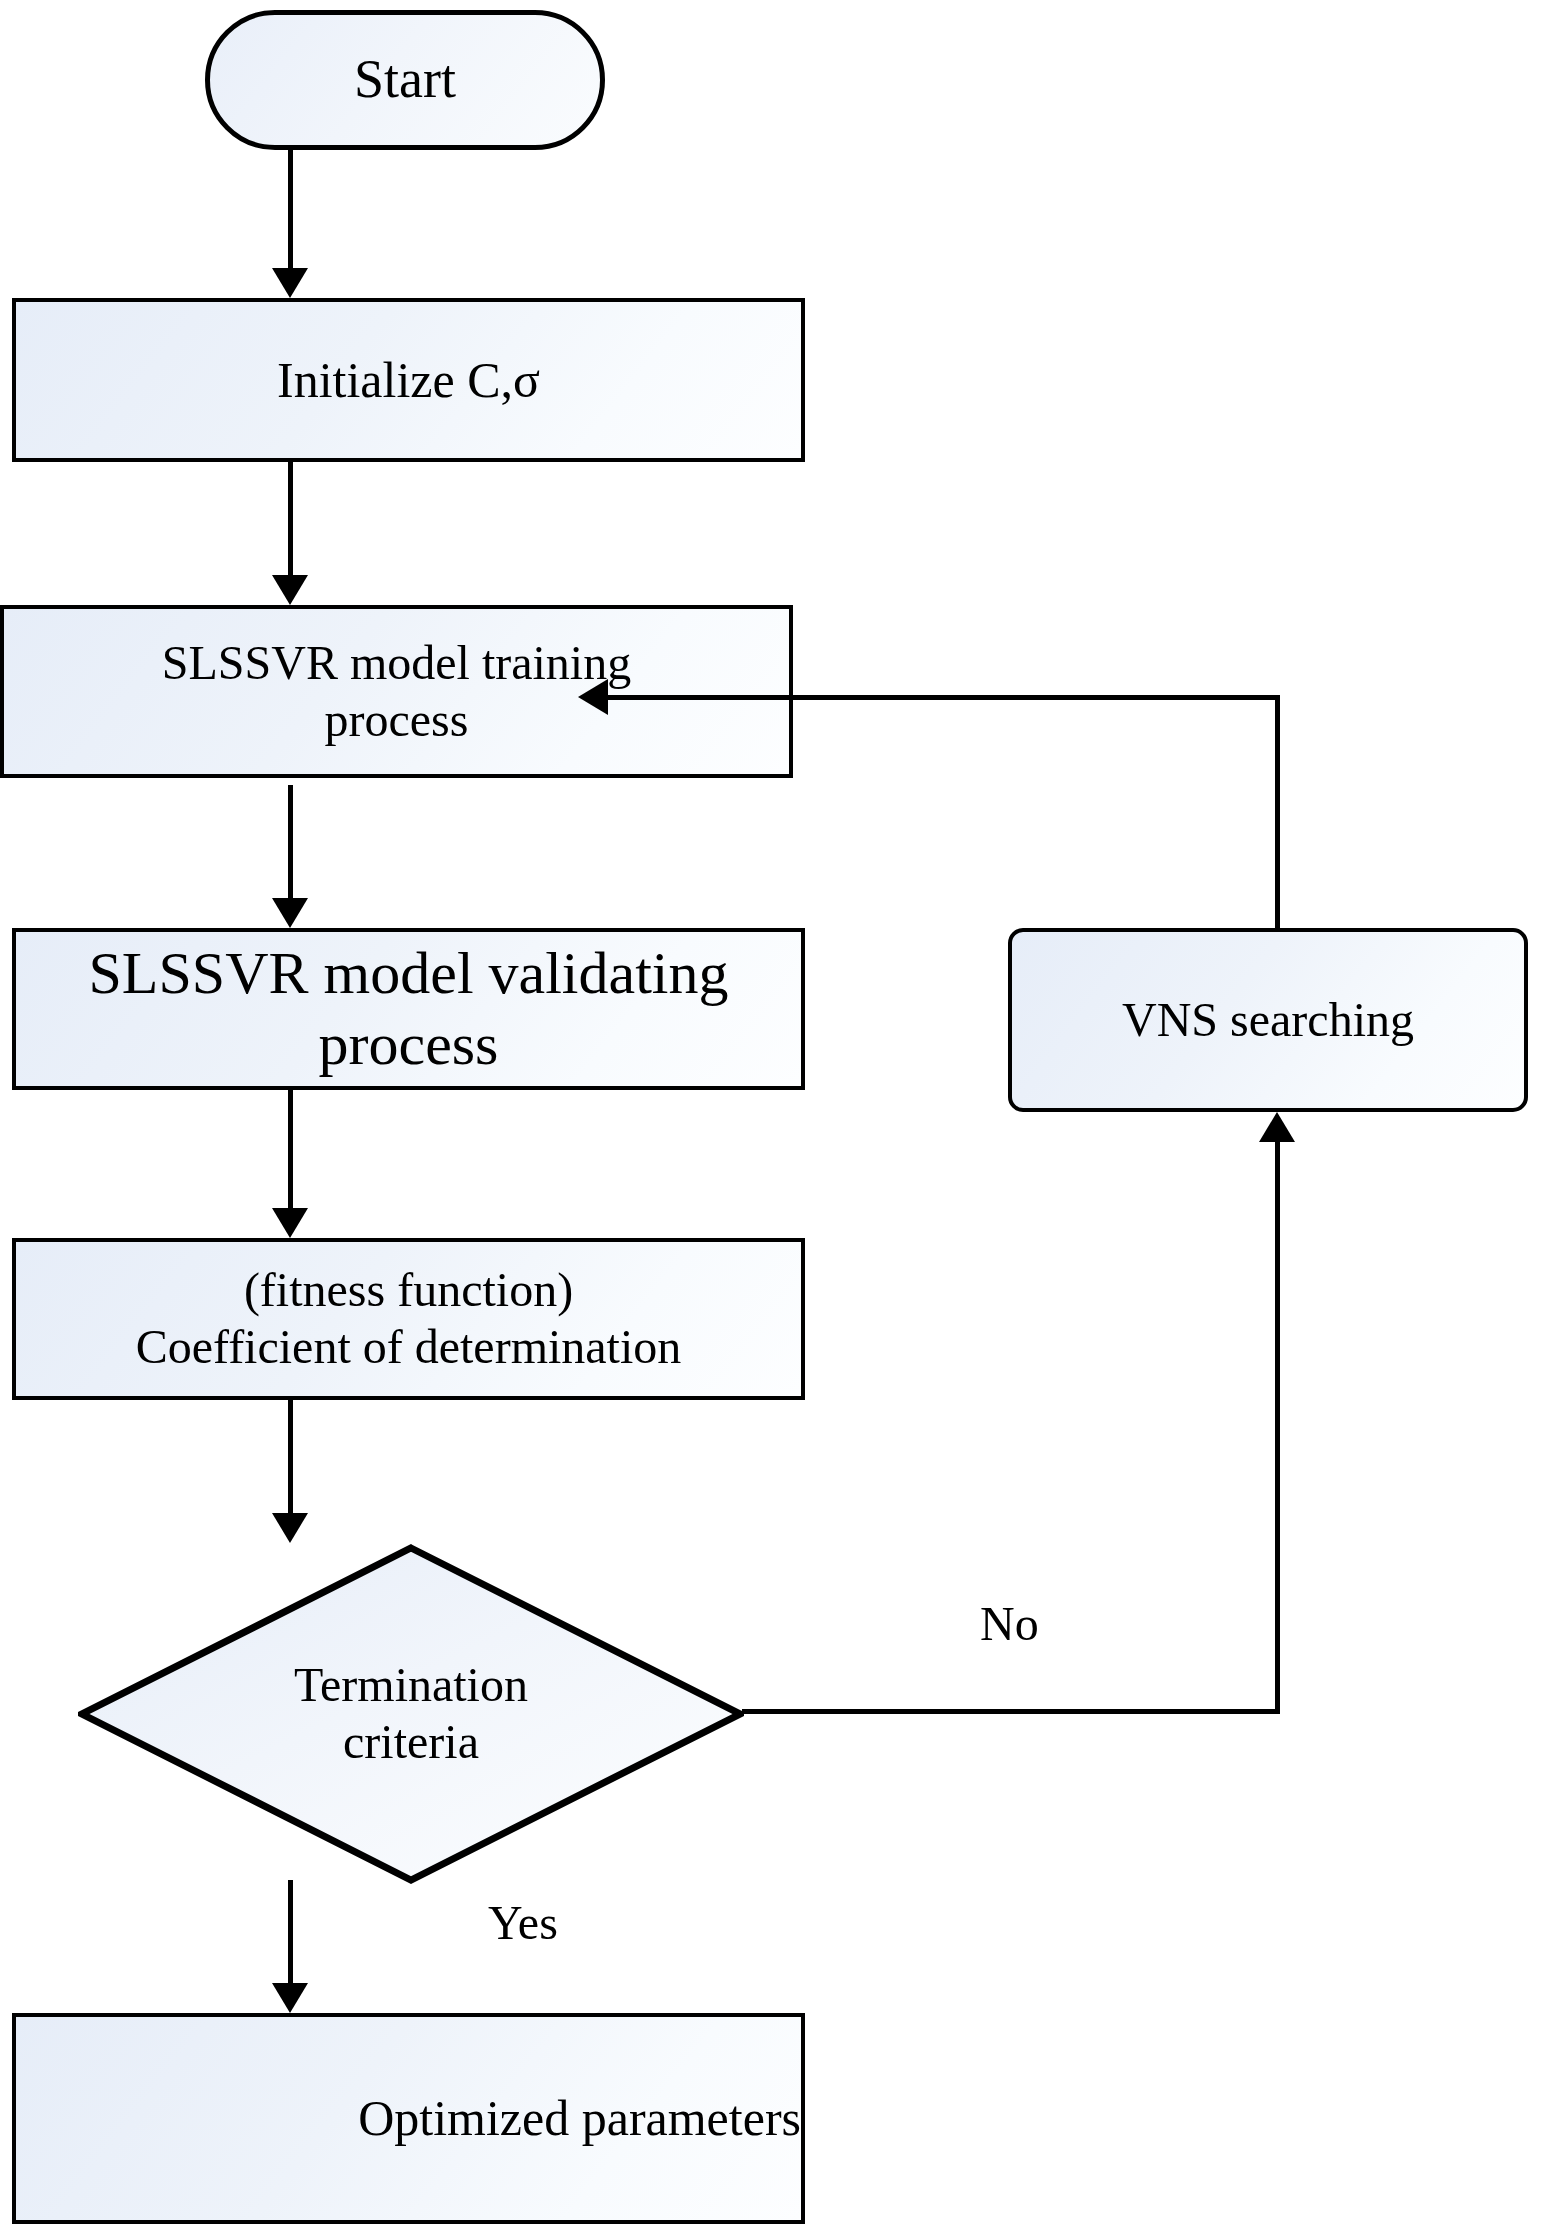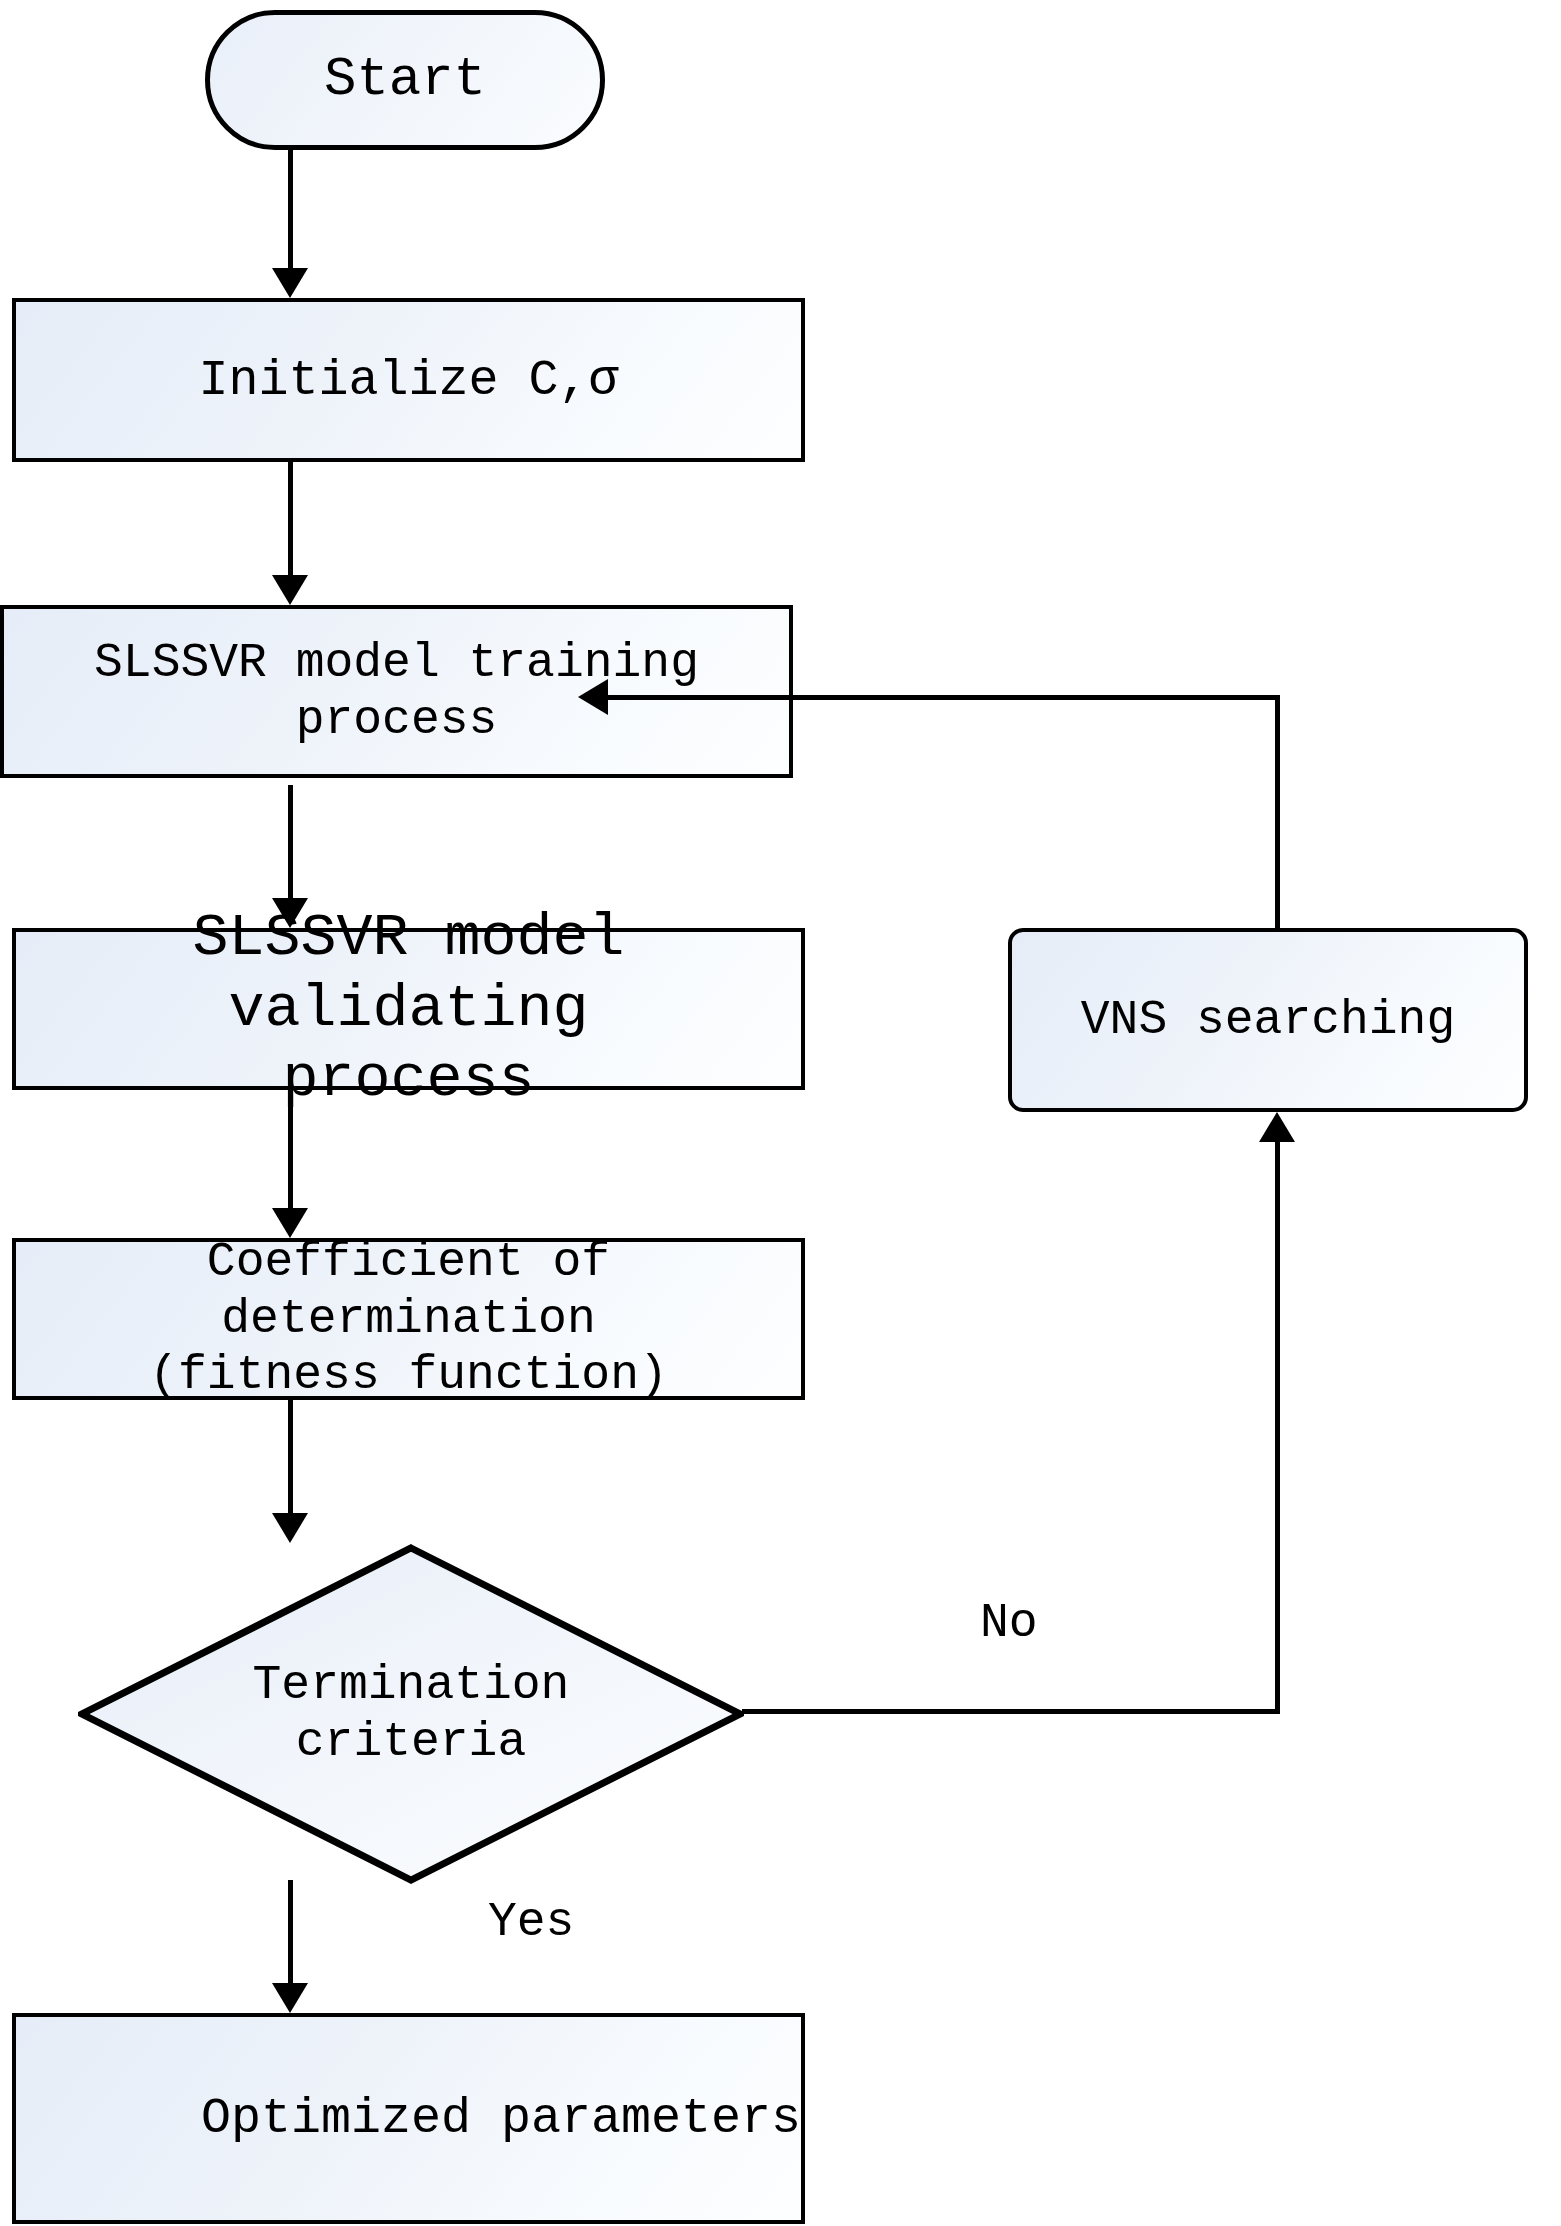--- a/index.html
+++ b/index.html
@@ -6,21 +6,21 @@
     margin: 0;
     padding: 0;
     background: #ffffff;
   }
   #canvas {
     position: relative;
     width: 1561px;
     height: 2226px;
     background: #ffffff;
     overflow: hidden;
-    font-family: Liberation Mono, monospace;
+    font-family: Liberation Serif, serif;
   }
 
   
   .node {
     position: absolute;
     box-sizing: border-box;
     display: flex;
     align-items: center;
     justify-content: center;
     text-align: center;
@@ -130,22 +130,22 @@
 
   <div class="node rect-node" style="left:12px; top:928px; width:793px; height:162px; font-size:60px; flex-direction:column;">
     <span>SLSSVR model validating</span>
     <span>process</span>
   </div>
 
   <div class="vline" style="left:288px; top:1090px; height:120px;"></div>
   <div class="arrow-down" style="left:272px; top:1208px;"></div>
 
   <div class="node rect-node" style="left:12px; top:1238px; width:793px; height:162px; font-size:48px; flex-direction:column;">
+    <span>(fitness function)</span>
     <span>Coefficient of determination</span>
-    <span>(fitness function)</span>
   </div>
 
   <div class="vline" style="left:288px; top:1400px; height:115px;"></div>
   <div class="arrow-down" style="left:272px; top:1513px;"></div>
 
   <div class="diamond-wrap" style="left:78px; top:1544px; width:666px; height:340px;">
     <svg width="666" height="340" viewBox="0 0 666 340">
       <defs>
         <linearGradient id="diamondGrad" x1="0%" y1="0%" x2="100%" y2="100%">
           <stop offset="0%" stop-color="#e6edf8"></stop>

